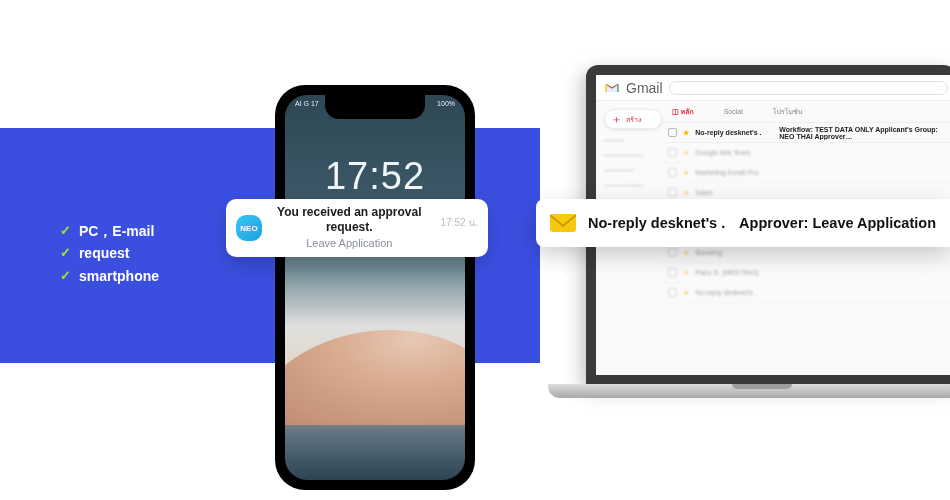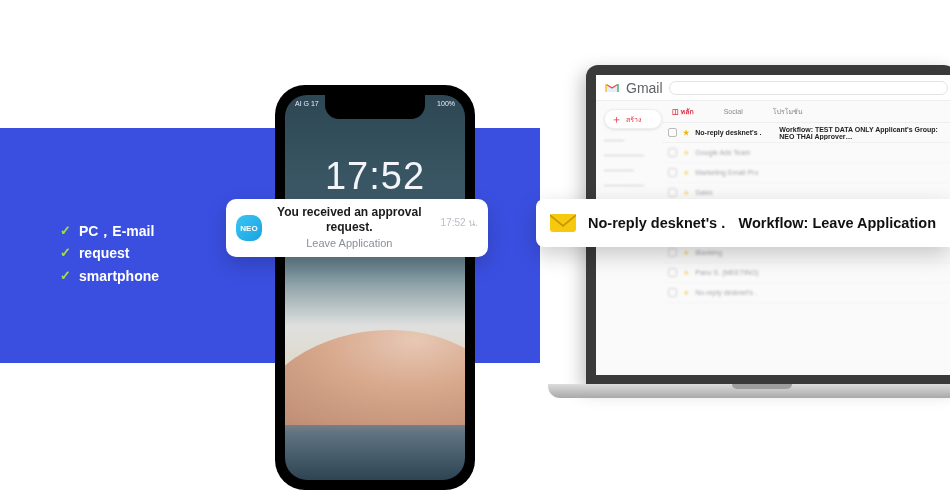--- a/index.html
+++ b/index.html
@@ -284,16 +284,16 @@
   </div>
   <div class="laptop-base">
     <div class="laptop-notch"></div>
   </div>
 </div>
 
 <div class="email-card">
   <div class="email-ico"></div>
   <div class="email-from">No-reply desknet's .</div>
   <div class="email-subj">
-    <span>Workflow:</span>
+    <span>Approver:</span>
     <b>Leave Application</b>
   </div>
 </div>
 
 </body></html>

